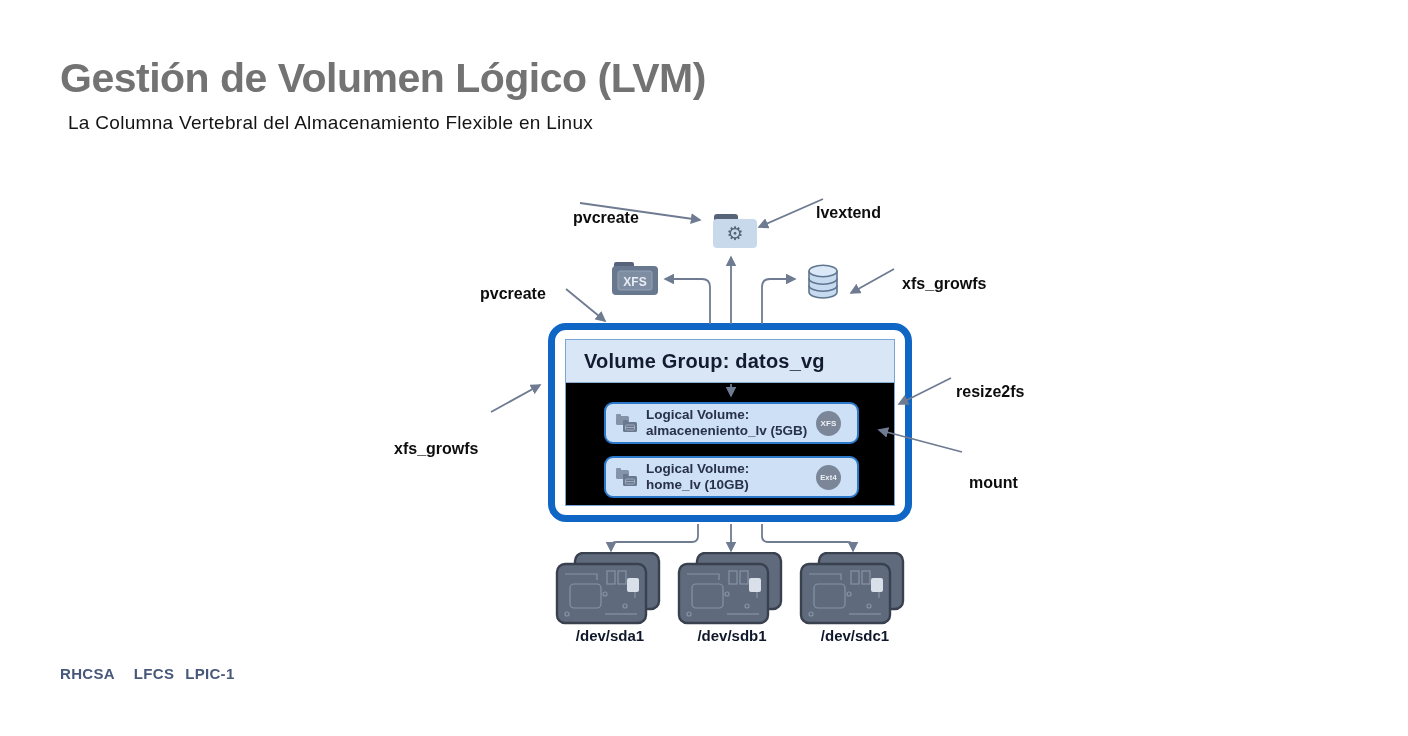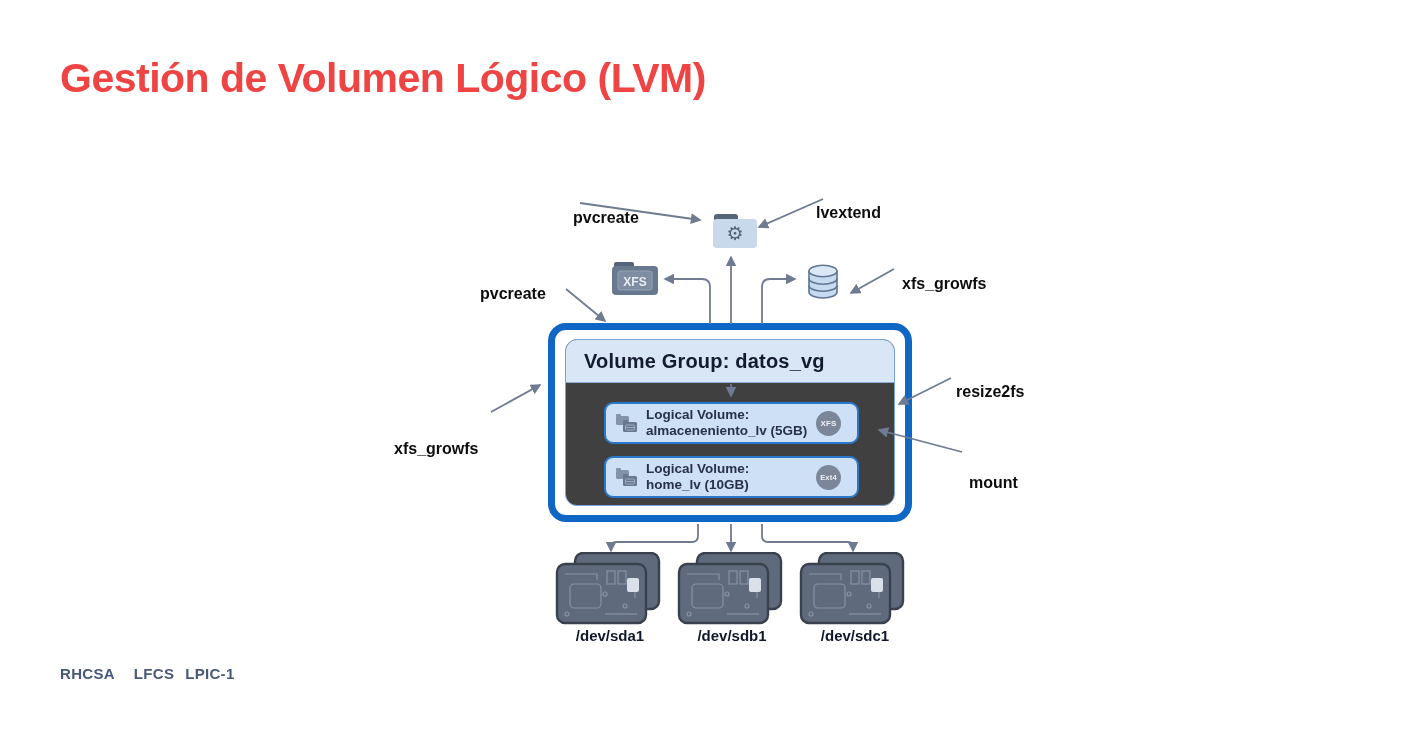--- a/index.html
+++ b/index.html
@@ -1,42 +1,42 @@
 <!DOCTYPE html>
 <html><head>
 <meta charset="utf-8">
 <style>
   * { margin:0; padding:0; box-sizing:border-box; }
   html,body { width:1408px; height:736px; background:#ffffff; overflow:hidden;
               font-family:"Liberation Sans", sans-serif; }
   .stage { position:relative; width:1408px; height:736px; background:#ffffff; }
 
   .title { position:absolute; left:60px; top:55px; font-size:41px; font-weight:700;
-           color:#ef4444; letter-spacing:-0.5px; white-space:nowrap; }
+           color:#737373; letter-spacing:-0.5px; white-space:nowrap; }
   .subtitle { position:absolute; left:68px; top:112px; font-size:19px; font-weight:400;
               color:#141414; letter-spacing:0.3px; white-space:nowrap; }
 
   .cmd { position:absolute; font-size:16px; font-weight:700; color:#0d0d0d; white-space:nowrap; z-index:6;margin-top:25px; }
   .cmd.pvcreate-top  { left:573px; top:184px; }
   .cmd.lvextend      { left:816px; top:179px; }
   .cmd.pvcreate-left { left:480px; top:260px; }
   .cmd.xfsgrowfs-r   { left:902px; top:250px; }
   .cmd.xfsgrowfs-l   { left:394px; top:415px; }
   .cmd.resize2fs     { left:956px; top:358px; }
   .cmd.mount         { left:969px; top:449px; }
 
   .iconbox { position:absolute; z-index:4; }
   .gear-folder { left:711px; top:211px; }
   .xfs-folder  { left:611px; top:260px; }
   .db-cyl      { left:805px; top:262px; }
 
   .vg-box { position:absolute; left:548px; top:323px; width:364px; height:199px;
             background:#ffffff; border:7px solid #1066c5; border-radius:18px; z-index:3; }
   .vg-panel { position:absolute; left:10px; top:9px; right:10px; bottom:9px;
-              background:#404040; border:1px solid #79a5d6; border-radius:12px; overflow:hidden; }
+              background:#000000; border:1px solid #79a5d6; border-radius:0; overflow:hidden; }
   .vg-header { height:43px; background:#d9e6f6; border-bottom:1.5px solid #8fb0d5;
                display:flex; align-items:center; padding-left:18px;
                font-size:20px; font-weight:700; color:#131b30; letter-spacing:0.2px; }
   .lv-card { position:absolute; left:38px; width:255px; height:42px; background:#cde0f5;
              border:2px solid #2b78ca; border-radius:9px; display:flex; align-items:center;
              padding:0 16px 0 10px; }
   .lv-card.lv1 { top:62px; }
   .lv-card.lv2 { top:116px; }
   .lv-text { margin-left:6px; font-size:13.5px; font-weight:700; color:#28304b; line-height:16px; }
   .lv-badge { margin-left:auto; width:25px; height:25px; border-radius:50%; background:#7b8699;
@@ -55,20 +55,21 @@
 
   svg.wires { position:absolute; left:0; top:0; width:1408px; height:736px;
               z-index:5; pointer-events:none; }
 </style>
 </head>
 <body>
 
 <div class="stage">
 
   <div class="title">Gestión de Volumen Lógico (LVM)</div>
+  <div class="subtitle">La Columna Vertebral del Almacenamiento Flexible en Linux</div>
 
   <div class="cmd pvcreate-top">pvcreate</div>
   <div class="cmd lvextend">lvextend</div>
   <div class="cmd pvcreate-left">pvcreate</div>
   <div class="cmd xfsgrowfs-r">xfs_growfs</div>
   <div class="cmd xfsgrowfs-l">xfs_growfs</div>
   <div class="cmd resize2fs">resize2fs</div>
   <div class="cmd mount">mount</div>
 
   <div class="iconbox gear-folder">

